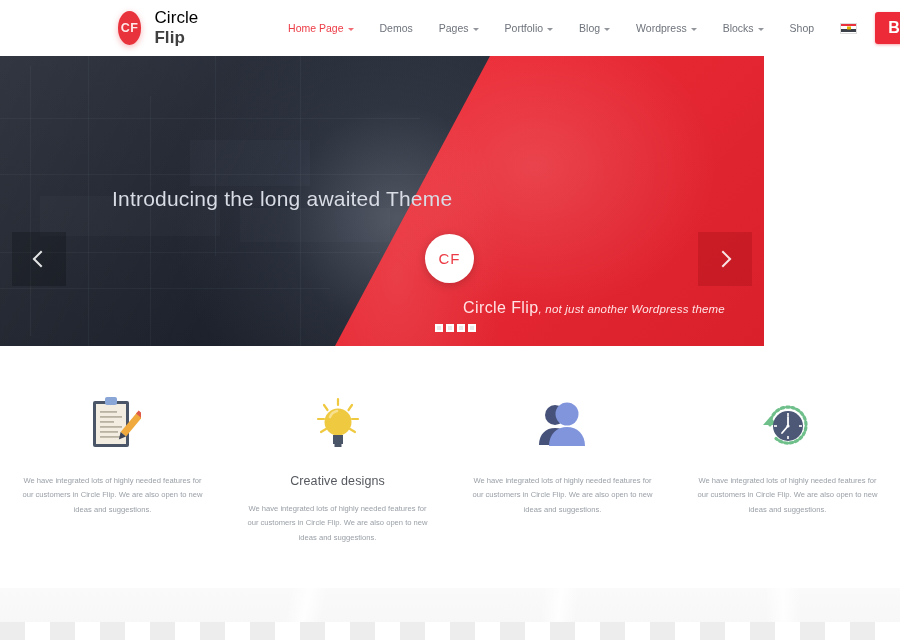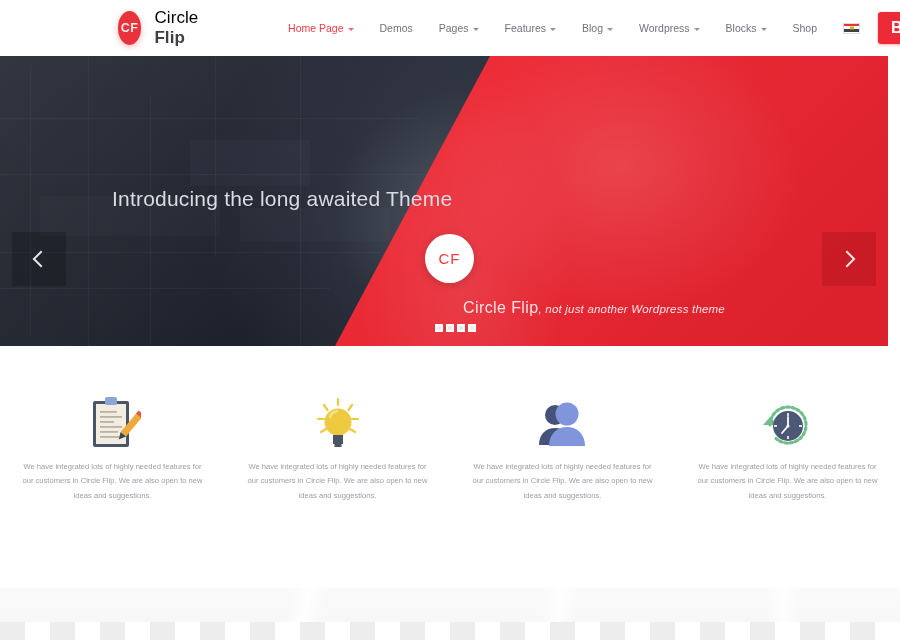--- a/index.html
+++ b/index.html
@@ -89,21 +89,21 @@
     border-radius:3px;
     cursor:pointer;
     white-space:nowrap;
     box-shadow:0 1px 3px rgba(237,43,56,.4);
   }
 
   
   .hero {
     position:relative;
     height:290px;
-    width:888px;
+    width:764px;
     overflow:hidden;
     background:#262b36;
   }
   .hero-photo {
     position:absolute; inset:0;
     background:
       radial-gradient(circle at 52% 56%, rgba(190,200,215,.30) 0%, rgba(120,130,150,.12) 26%, rgba(0,0,0,0) 52%),
       linear-gradient(118deg, rgba(255,255,255,.07) 0%, rgba(255,255,255,0) 38%),
       linear-gradient(196deg, #2b313d 0%, #222732 45%, #1b202a 100%);
   }
@@ -204,20 +204,21 @@
     font-size:12.5px;
     color:#55595f;
     font-weight:400;
     margin-top:14px;
     letter-spacing:.1px;
   }
   .f-desc {
     font-size:7.6px;
     line-height:1.9;
     color:#9aa0a7;
+    margin-top:14px;
     padding:0 6px;
   }
 
   
   .band {
     height:52px;
     background:linear-gradient(180deg,#fafafa 0%,#f6f6f6 100%);
     position:relative;
     overflow:hidden;
   }
@@ -257,21 +258,21 @@
       <i class="caret"></i>
     </div>
     <div class="nav-item">
       <span>Demos</span>
     </div>
     <div class="nav-item">
       <span>Pages</span>
       <i class="caret"></i>
     </div>
     <div class="nav-item">
-      <span>Features</span>
+      <span>Portfolio</span>
       <i class="caret"></i>
     </div>
     <div class="nav-item">
       <span>Blog</span>
       <i class="caret"></i>
     </div>
     <div class="nav-item">
       <span>Wordpress</span>
       <i class="caret"></i>
     </div>
@@ -376,20 +377,21 @@
           <line x1="48" y1="24" x2="42" y2="24"></line>
           <line x1="11" y1="37" x2="16" y2="34"></line>
           <line x1="45" y1="37" x2="40" y2="34"></line>
         </g>
         <circle cx="28" cy="27" r="13.5" fill="#efc93f"></circle>
         <path d="M20 22 a10 10 0 0 1 7 -6" stroke="#f7e08e" stroke-width="2.6" fill="none" stroke-linecap="round"></path>
         <rect x="23" y="40" width="10" height="9" fill="#4a5568"></rect>
         <rect x="24.5" y="49" width="7" height="3" fill="#4a5568"></rect>
       </svg>
     </div>
+    <div class="f-title">Creative designs</div>
     <div class="f-desc">We have integrated lots of highly needed features for our customers in Circle Flip. We are also open to new ideas and suggestions.</div>
   </div>
 
   <div class="feature">
     <div class="f-icon">
       <svg width="60" height="60" viewBox="0 0 60 60">
         <circle cx="22" cy="20" r="10" fill="#47527a"></circle>
         <path d="M6 50 c0 -11 7 -17 16 -17 c9 0 16 6 16 17 z" fill="#47527a"></path>
         <circle cx="34" cy="19" r="11.5" fill="#8195dd"></circle>
         <path d="M16 51 c0 -12 8 -19 18 -19 c10 0 18 7 18 19 z" fill="#8195dd"></path>

